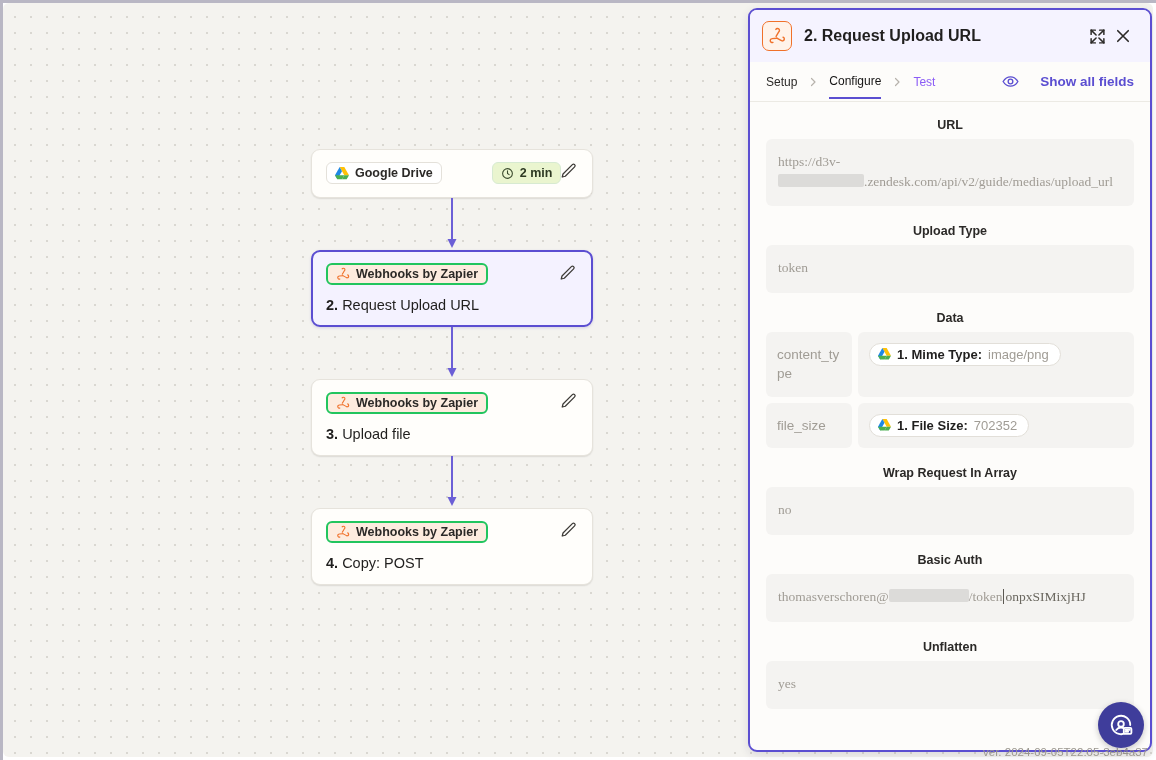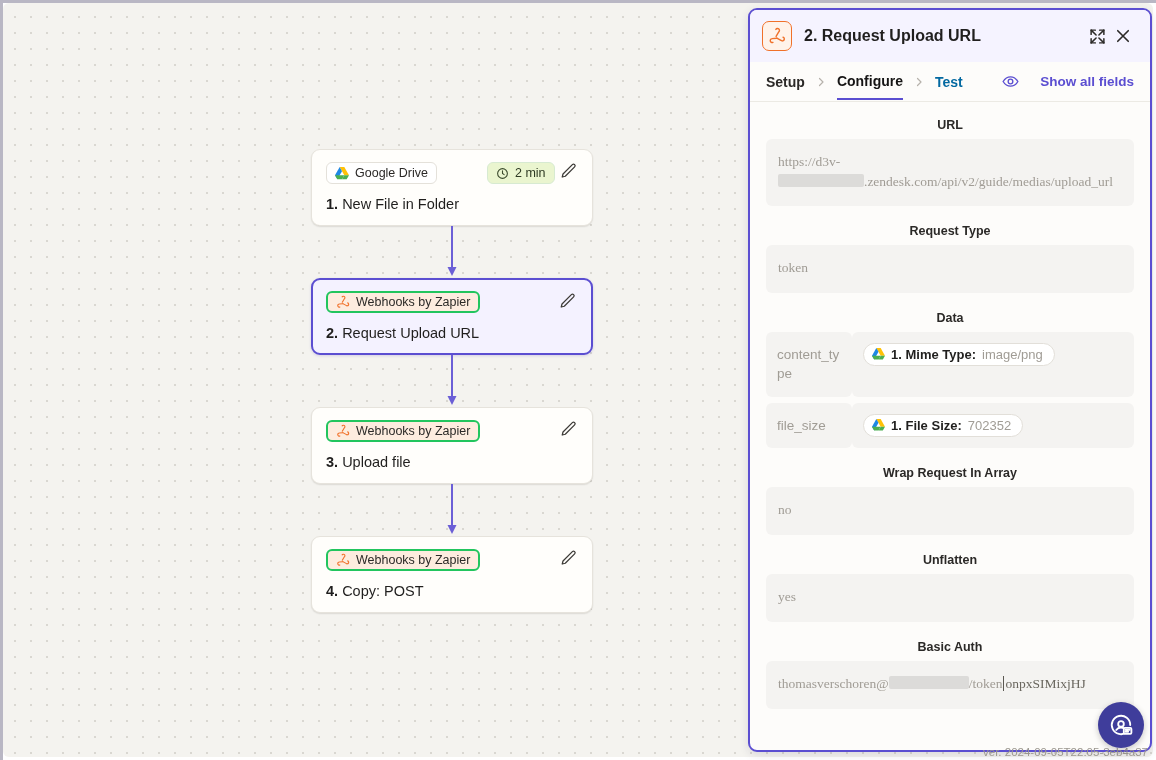--- a/index.html
+++ b/index.html
@@ -52,21 +52,21 @@
     box-shadow: 0 1px 3px rgba(70,55,170,.18);
     padding: 11px 13px 12px 13px;
   }
   .node-badges { display: flex; align-items: center; gap: 7px; }
   .chip {
     display: inline-flex; align-items: center; gap: 6px;
     height: 22px;
     padding: 0 8px;
     border-radius: 6px;
     font-size: 12.5px;
-    font-weight: normal;
+    font-weight: bold;
     color: #2b2927;
     white-space: nowrap;
     line-height: 1;
   }
   .chip-app {
     background: #ffffff;
     border: 1px solid #e4e1da;
   }
   .chip-webhook {
     background: #fdecdf;
@@ -145,30 +145,30 @@
   .panel-tabs {
     height: 40px;
     background: #fdfcfa;
     border-bottom: 1px solid #eceae4;
     display: flex; align-items: center;
     padding: 0 16px;
     flex: 0 0 auto;
     position: relative;
   }
   .tab {
-    font-size: 14px;
-    font-weight: bold;
+    font-size: 12px;
+    font-weight: normal;
     color: #2b2927;
     cursor: pointer;
     padding: 10px 0 9px 0;
     position: relative;
     white-space: nowrap;
   }
   .tab.active { color: #151414; border-bottom: 2.5px solid #5b4ed1; }
-  .tab.dim { color: #0369a1; }
+  .tab.dim { color: #8b5cf6; }
   .tab-sep { padding: 0 10px; color: #b6b2ab; display:flex; align-items:center; }
   .show-all {
     margin-left: auto;
     display: flex; align-items: center; gap: 21px;
     color: #5b4ed1;
     font-size: 13.5px;
     font-weight: bold;
     cursor: pointer;
     white-space: nowrap;
     text-align: center;
@@ -204,20 +204,21 @@
     display: inline-block;
     background: #dcdbd9;
     border-radius: 2px;
     height: 13px;
     vertical-align: -1px;
   }
 
   
   .data-row {
     display: flex;
+    gap: 6px;
     margin-bottom: 6px;
   }
   .data-key {
     width: 86px;
     flex: 0 0 86px;
     background: #f4f3f1;
     border-radius: 6px;
     padding: 13px 11px;
     font-size: 13.5px;
     color: #a09c95;
@@ -306,24 +307,20 @@
           </span>
           <span class="chip chip-time">
             <span class="ico">
               <svg width="13" height="13" viewBox="0 0 24 24" fill="none" stroke="#3a4a2c" stroke-width="2">
                 <circle cx="12" cy="12" r="9"></circle>
                 <path d="M12 7v5l3 2" stroke-linecap="round"></path>
               </svg>
             </span>
             <span>2 min</span>
           </span>
-        </div>
-        <div class="node-title">
-          <b>1.</b>
-          <span>New File in Folder</span>
         </div>
         <div class="node-edit">
           <svg width="18" height="18" viewBox="0 0 24 24" fill="none" stroke="#3d3b37" stroke-width="1.7" stroke-linecap="round" stroke-linejoin="round">
             <path d="M16.5 3.5a2.1 2.1 0 0 1 3 3L7 19l-4 1 1-4z"></path>
           </svg>
         </div>
       </div>
 
       <div class="connector">
         <svg width="14" height="52" viewBox="0 0 14 52">
@@ -483,21 +480,21 @@
 
       <div class="field">
         <div class="field-label">URL</div>
         <div class="field-box tall">
           <span>https://d3v-</span><br>
           <span class="redact" style="width:86px"></span><span>.zendesk.com/api/v2/guide/medias/upload_url</span>
         </div>
       </div>
 
       <div class="field">
-        <div class="field-label">Request Type</div>
+        <div class="field-label">Upload Type</div>
         <div class="field-box">token</div>
       </div>
 
       <div class="field">
         <div class="field-label">Data</div>
 
         <div class="data-row">
           <div class="data-key">content_type</div>
           <div class="data-val">
             <span class="token">
@@ -533,29 +530,29 @@
           </div>
         </div>
       </div>
 
       <div class="field">
         <div class="field-label">Wrap Request In Array</div>
         <div class="field-box">no</div>
       </div>
 
       <div class="field">
-        <div class="field-label">Unflatten</div>
-        <div class="field-box">yes</div>
-      </div>
-
-      <div class="field">
         <div class="field-label">Basic Auth</div>
         <div class="field-box" style="white-space:nowrap;overflow:hidden">
           <span>thomasverschoren@</span><span class="redact" style="width:80px"></span><span>/token</span><span class="caret"></span><span style="color:#6a675f">onpxSIMixjHJ</span>
         </div>
+      </div>
+
+      <div class="field">
+        <div class="field-label">Unflatten</div>
+        <div class="field-box">yes</div>
       </div>
 
     </div>
   </div>
 
   <div class="chat-widget">
     <span class="ico">
       <svg width="26" height="26" viewBox="0 0 24 24" fill="none" stroke="#ffffff" stroke-width="1.7" stroke-linecap="round" stroke-linejoin="round">
         <path d="M20.5 12a8.5 8.5 0 1 0-3.3 6.7"></path>
         <circle cx="12" cy="11" r="2.6"></circle>

